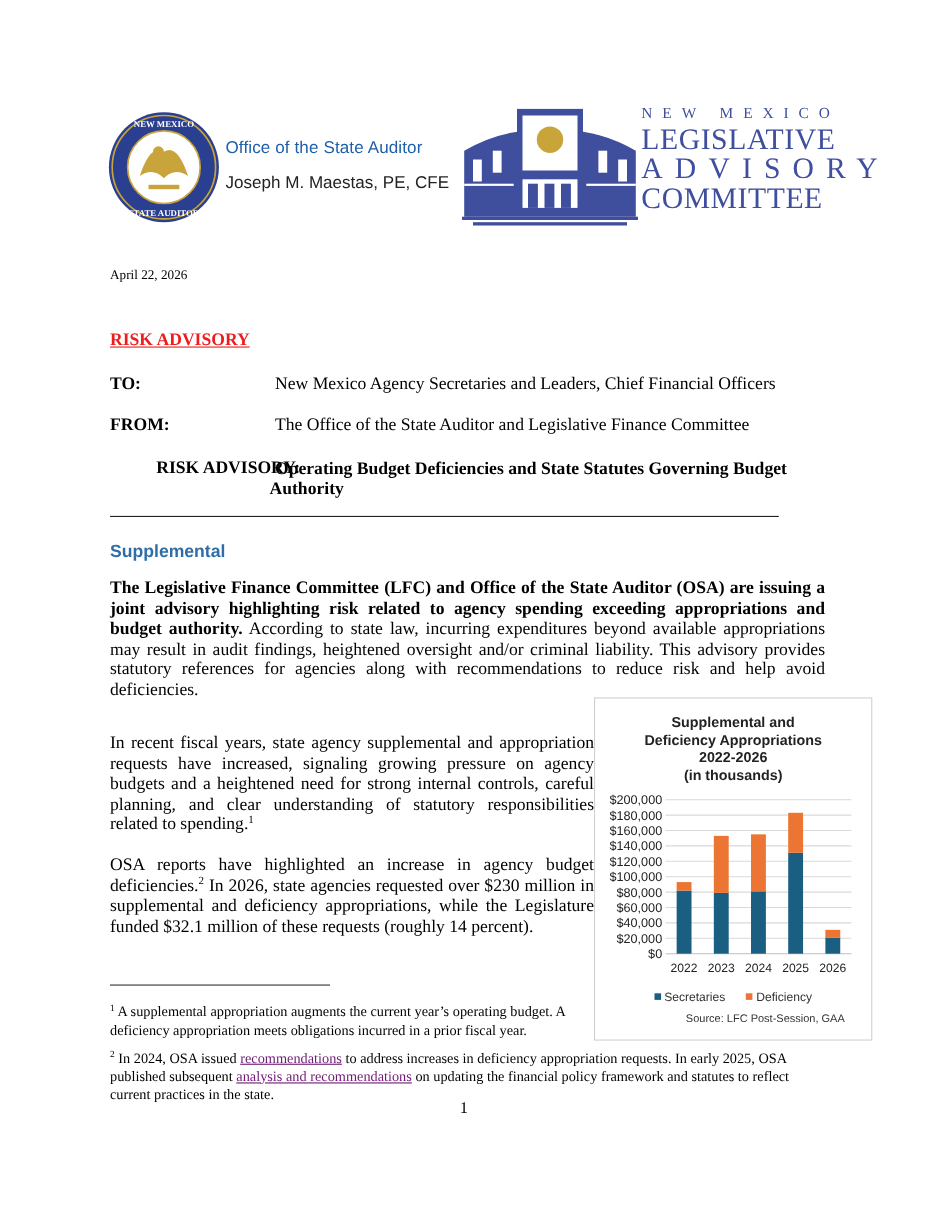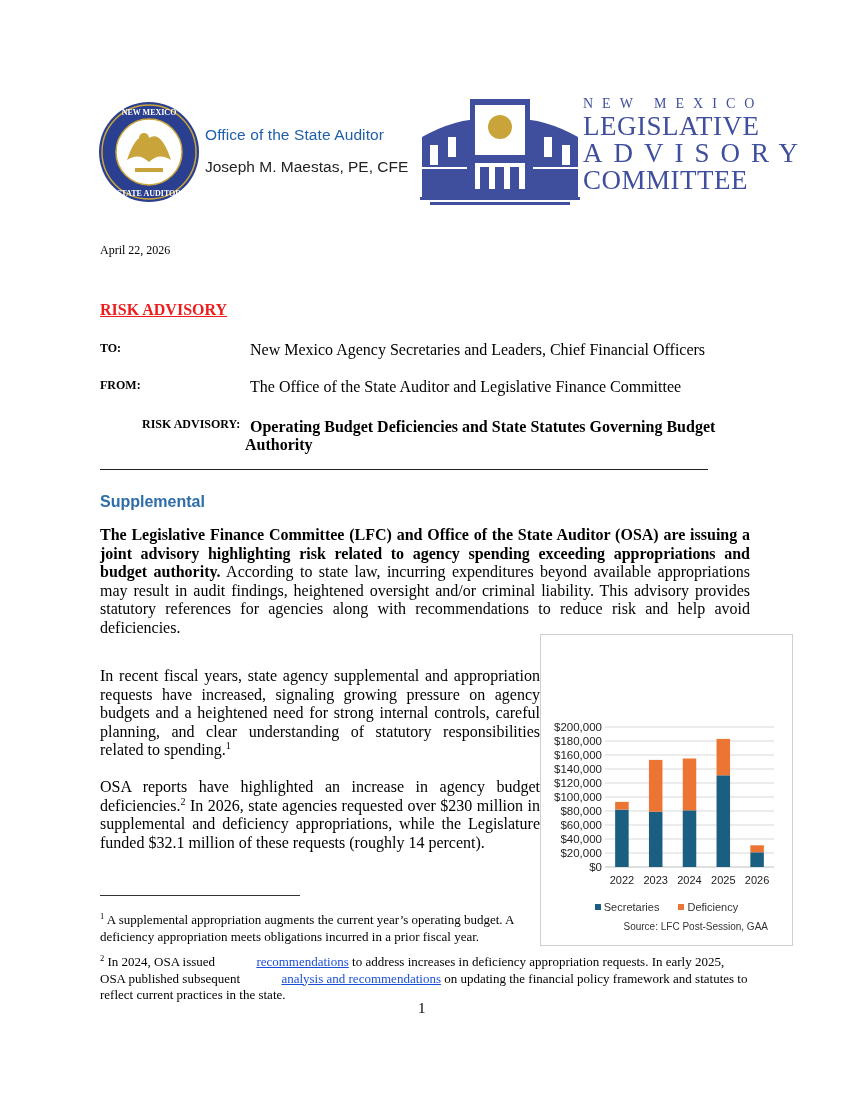--- a/index.html
+++ b/index.html
@@ -11,21 +11,21 @@
   .osa-title { left: 205px; top: 126px; font-family: "Liberation Sans", sans-serif; font-size: 15.5px; color: #1f5fa8; letter-spacing: 0.1px; }
   .osa-name { left: 205px; top: 158px; font-family: "Liberation Sans", sans-serif; font-size: 15.5px; color: #222; }
   .lfc-building { left: 420px; top: 97px; width: 160px; height: 110px; }
   .lfc-text { left: 583px; top: 95px; font-family: "Liberation Serif", serif; color: #3f4f9e; }
   .lfc-nm { font-size: 14px; letter-spacing: 9px; line-height: 18px; }
   .lfc-big { font-size: 27px; line-height: 27px; letter-spacing: 0.5px; }
   .lfc-fin { font-size: 27px; line-height: 27px; letter-spacing: 11px; }
 
   .date { left: 100px; top: 243px; font-size: 12px; }
   .risk-label { left: 100px; top: 301px; font-size: 16px; font-weight: bold; color: #ee1c1c; text-decoration: underline; }
-  .memo-key { font-size: 12px; font-weight: bold; }
+  .memo-key { font-size: 16px; font-weight: bold; }
   .memo-val { font-size: 16px; }
   .to-key { left: 100px; top: 341px; }
   .to-val { left: 250px; top: 341px; }
   .from-key { left: 100px; top: 378px; }
   .from-val { left: 250px; top: 378px; }
   .ra-key { left: 100px; top: 417px; margin-left: 42px; }
   .ra-val { left: 250px; top: 417px; width: 510px; font-weight: bold; font-size: 16px; line-height: 20px; }
   .ra-val2 { left: 245px; top: 436px; font-weight: bold; font-size: 16px; }
   .rule { left: 100px; top: 469px; width: 608px; height: 0; border-top: 1.5px solid #222; }
 
@@ -35,21 +35,21 @@
   .p1 { left: 100px; top: 526px; width: 650px; }
   .p2 { left: 100px; top: 667px; width: 440px; }
   .p3 { left: 100px; top: 778px; width: 440px; }
   sup { font-size: 10px; line-height: 0; vertical-align: 6px; }
 
   .fn-rule { left: 100px; top: 895px; width: 200px; border-top: 1px solid #333; }
   .fn { font-size: 13px; line-height: 16.5px; }
   .fn1 { left: 100px; top: 912px; width: 440px; }
   .fn2 { left: 100px; top: 954px; width: 650px; }
   .fn sup { font-size: 8.5px; vertical-align: 5px; }
-  a.link { color: #1d4ed8; text-decoration: underline; margin-left: 38px; }
+  a.link { color: #701a75; text-decoration: underline; }
 
   .page-num { left: 418px; top: 1000px; font-size: 15px; }
 
   
   .chart-box { left: 540px; top: 634px; width: 251px; height: 310px; border: 1px solid #d0d0d0; background: #fff; font-family: "Liberation Sans", sans-serif; }
   .chart-title { position: absolute; left: 0; top: 14px; width: 251px; text-align: center; font-weight: bold; font-size: 13px; line-height: 16px; color: #222; }
   .chart-svg { position: absolute; left: 0; top: 0; }
   .legend { position: absolute; left: 0; top: 266px; width: 251px; text-align: center; font-size: 11px; color: #333; }
   .legend-item { display: inline-block; margin: 0 8px; }
   .legend-swatch { display: inline-block; width: 6px; height: 6px; margin-right: 3px; vertical-align: 1px; }
@@ -113,20 +113,26 @@
 
 <div class="abs intro-h">Supplemental</div>
 
 <div class="abs para p1"><b>The Legislative Finance Committee (LFC) and Office of the State Auditor (OSA) are issuing a joint advisory highlighting risk related to agency spending exceeding appropriations and budget authority.</b><span> According to state law, incurring expenditures beyond available appropriations may result in audit findings, heightened oversight and/or criminal liability. This advisory provides statutory references for agencies along with recommendations to reduce risk and help avoid deficiencies.</span></div>
 
 <div class="abs para p2"><span>In recent fiscal years, state agency supplemental and appropriation requests have increased, signaling growing pressure on agency budgets and a heightened need for strong internal controls, careful planning, and clear understanding of statutory responsibilities related to spending.</span><sup>1</sup></div>
 
 <div class="abs para p3"><span>OSA reports have highlighted an increase in agency budget deficiencies.</span><sup>2</sup><span> In 2026, state agencies requested over $230 million in supplemental and deficiency appropriations, while the Legislature funded $32.1 million of these requests (roughly 14 percent).</span></div>
 
 <div class="abs chart-box">
+  <div class="chart-title">
+    <div>Supplemental and</div>
+    <div>Deficiency Appropriations</div>
+    <div>2022-2026</div>
+    <div>(in thousands)</div>
+  </div>
   <svg class="chart-svg" id="chart-svg" width="251" height="310">
       <line x1="64" x2="233" y1="232" y2="232" stroke="#bfbfbf" stroke-width="1"></line>
       <text x="61" y="236" text-anchor="end" font-size="11.5" fill="#222" font-family="Liberation Sans, sans-serif">$0</text>
       <line x1="64" x2="233" y1="218" y2="218" stroke="#d9d9d9" stroke-width="1"></line>
       <text x="61" y="222" text-anchor="end" font-size="11.5" fill="#222" font-family="Liberation Sans, sans-serif">$20,000</text>
       <line x1="64" x2="233" y1="204" y2="204" stroke="#d9d9d9" stroke-width="1"></line>
       <text x="61" y="208" text-anchor="end" font-size="11.5" fill="#222" font-family="Liberation Sans, sans-serif">$40,000</text>
       <line x1="64" x2="233" y1="190" y2="190" stroke="#d9d9d9" stroke-width="1"></line>
       <text x="61" y="194" text-anchor="end" font-size="11.5" fill="#222" font-family="Liberation Sans, sans-serif">$60,000</text>
       <line x1="64" x2="233" y1="176" y2="176" stroke="#d9d9d9" stroke-width="1"></line>

